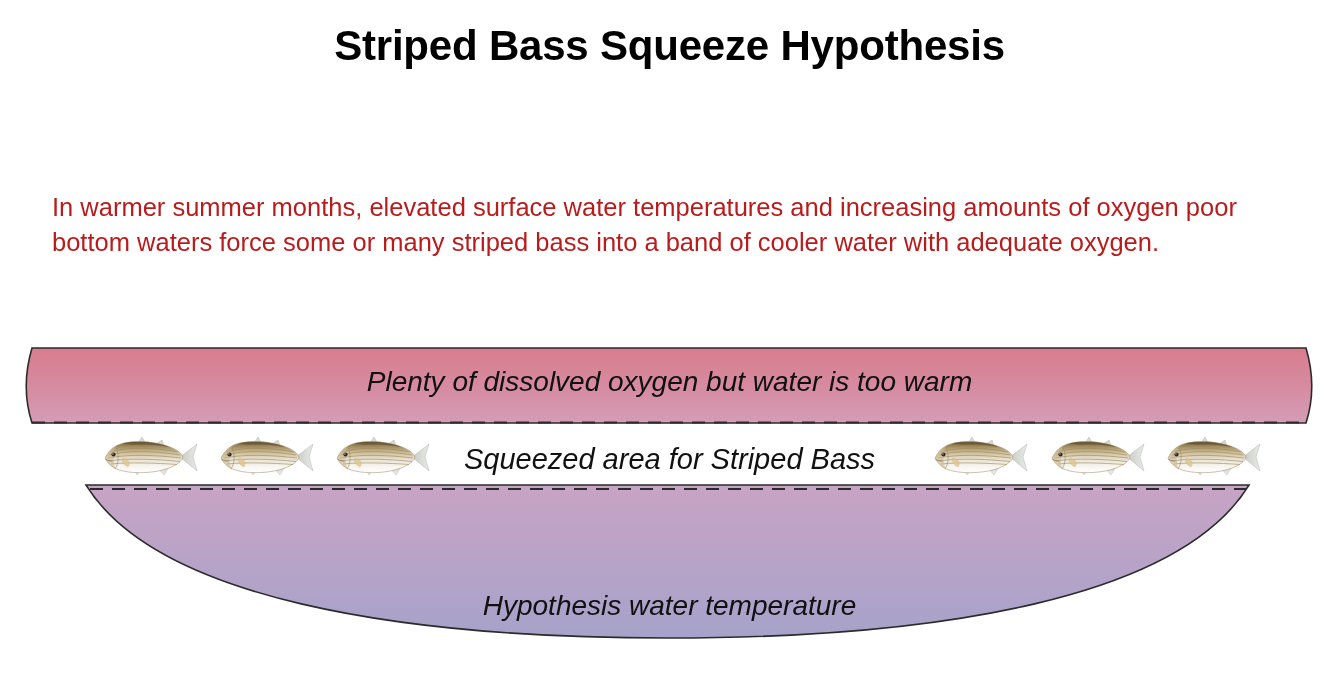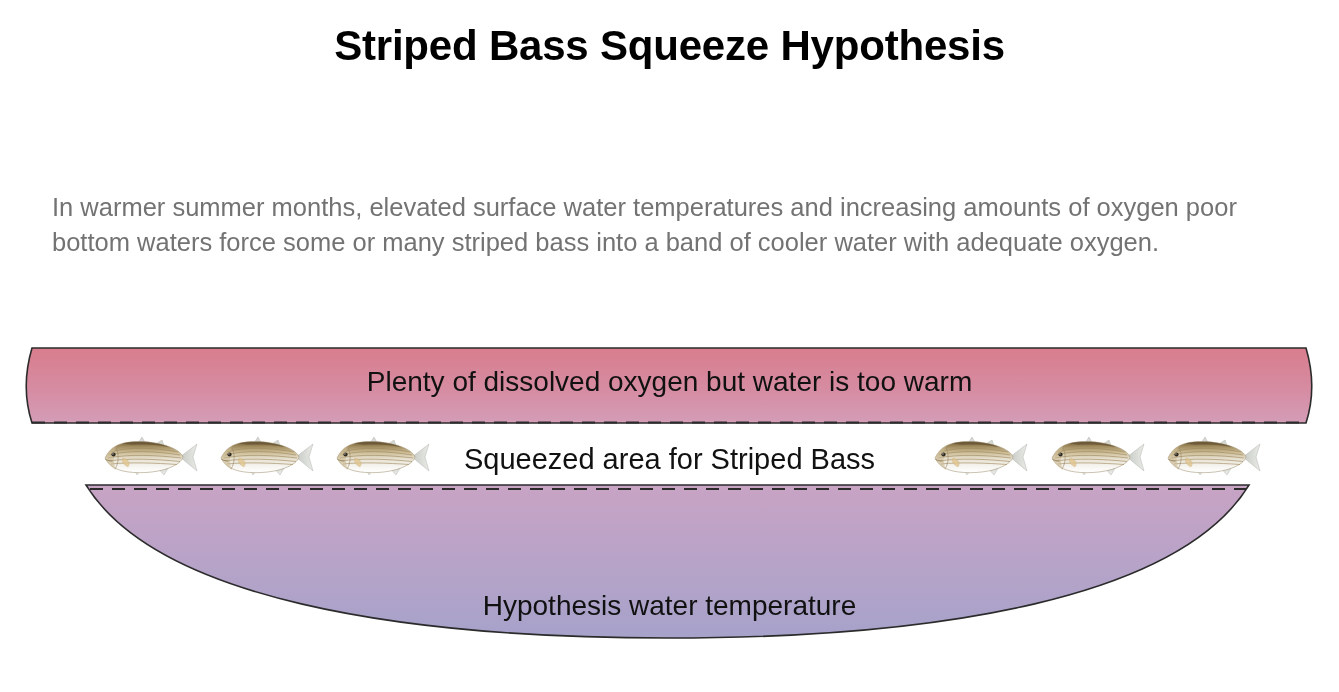--- a/index.html
+++ b/index.html
@@ -31,31 +31,32 @@
   }
 
   
   #intro-paragraph {
     position: absolute;
     left: 52px;
     top: 190px;
     width: 1240px;
     font-size: 25.5px;
     line-height: 1.38;
-    color: #737373;
+    color: #b91c1c;
     text-align: left;
   }
 
   
   #diagram {
     position: absolute;
     left: 0;
     top: 330px;
     width: 1175px;
     height: 330px;
+    font-style: italic;
   }
   #diagram-svg {
     position: absolute;
     left: 0;
     top: 0;
     width: 1339px;
     height: 330px;
     display: block;
   }
 

